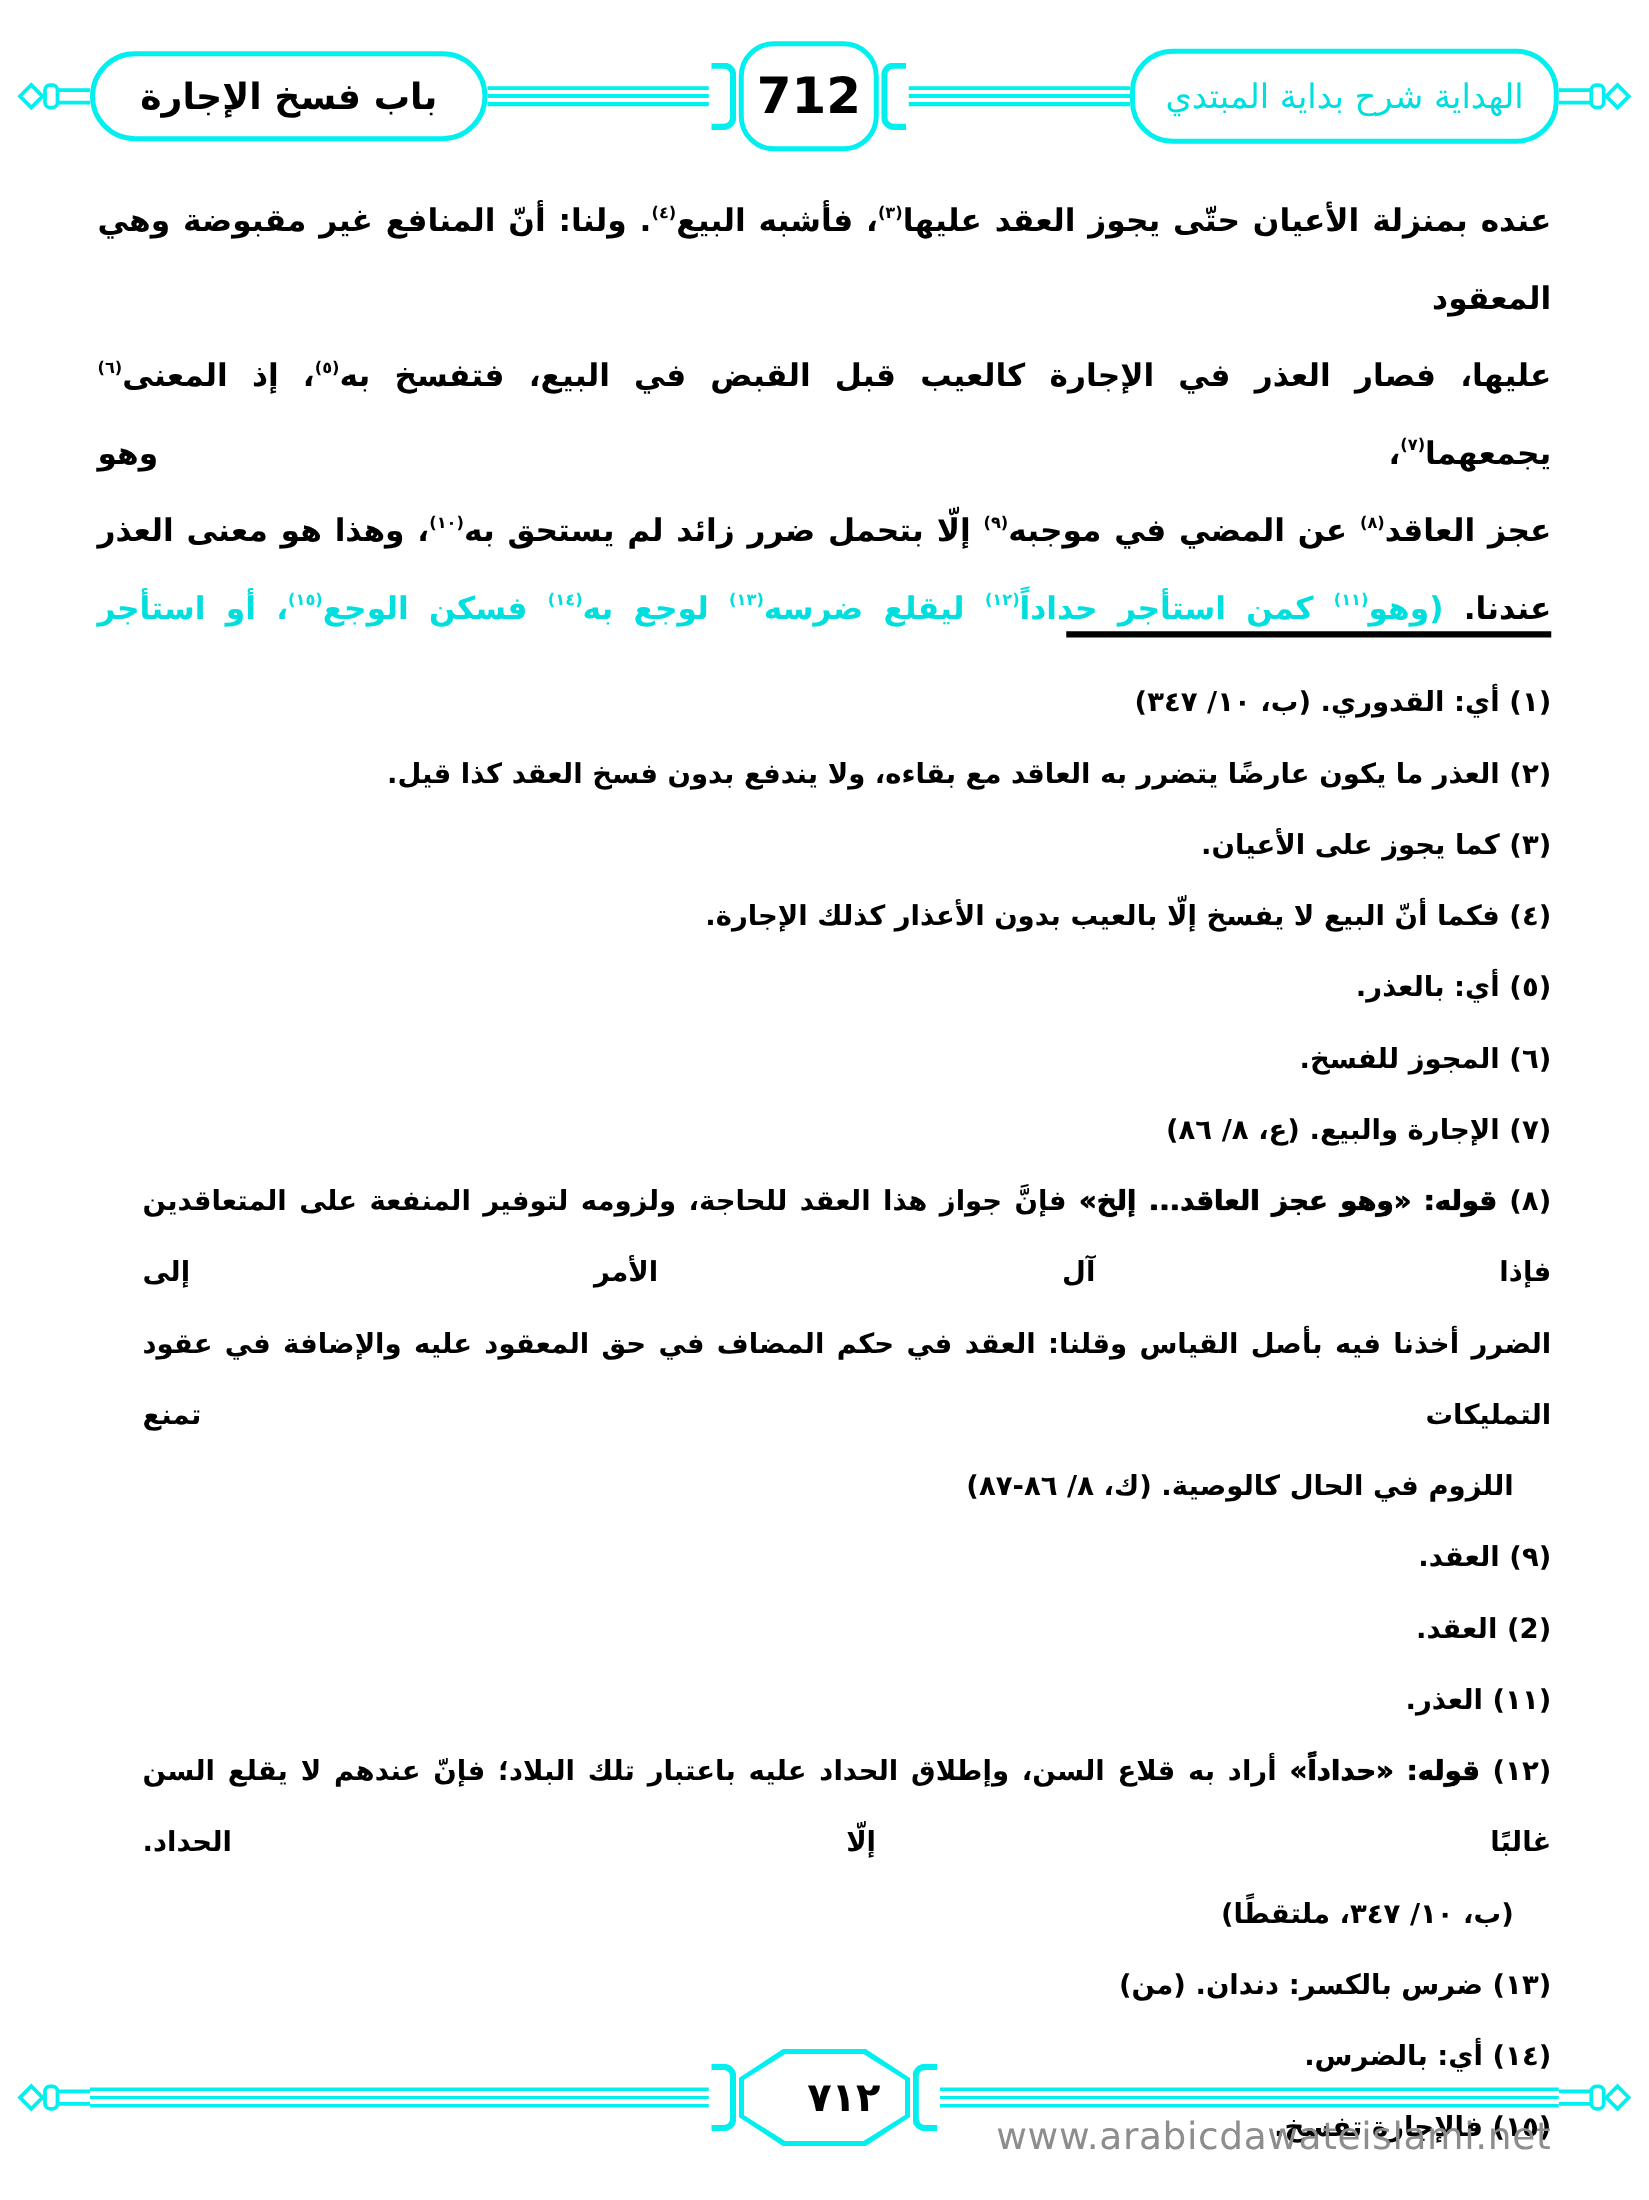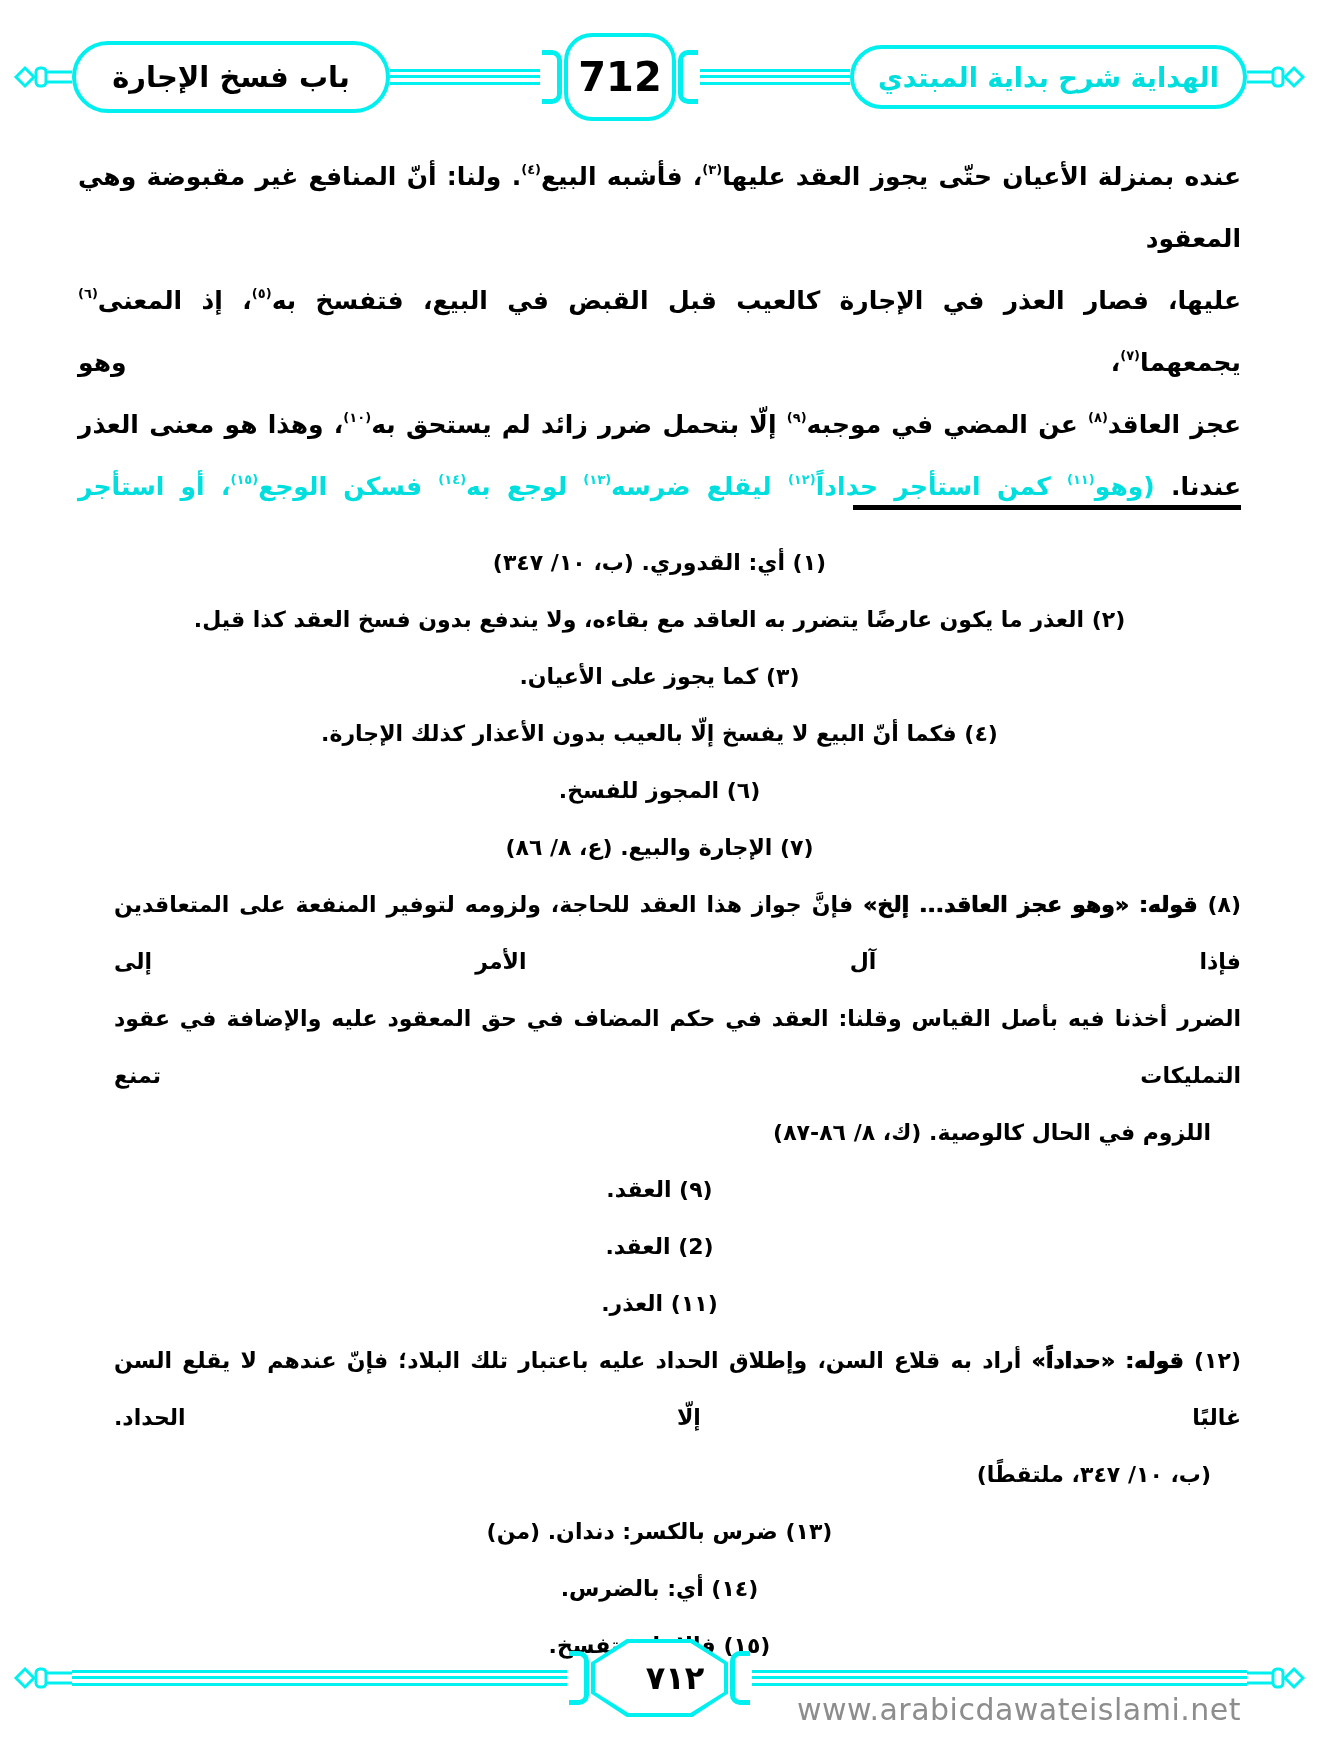--- a/index.html
+++ b/index.html
@@ -30,22 +30,22 @@
   .finial{color:var(--decor);flex:0 0 auto;}
   .finial.flip{transform:scaleX(-1);}
   .badge{
     flex:0 0 auto;display:flex;align-items:center;justify-content:center;
     border:4px solid var(--decor);background:#fff;box-sizing:border-box;
   }
   .badge-pill{min-width:318px;height:72px;border-radius:36px;
     font-size:29px;font-weight:700;color:var(--ink);padding:0 30px;align-items:center;}
   .badge-num{width:112px;height:88px;border-radius:28px;
     font-size:40px;font-weight:700;color:var(--ink);}
-  .badge-title{height:64px;border-radius:34px;padding:0 24px;
-    font-size:27px;font-weight:700;color:var(--accent);white-space:nowrap;}
+  .badge-title{height:76px;border-radius:34px;padding:0 24px;
+    font-size:27px;font-weight:400;color:var(--accent);white-space:nowrap;}
   .bracket{
     flex:0 0 auto;width:20px;height:54px;box-sizing:border-box;
     border:5px solid var(--decor);margin:0 2px;
   }
   .bracket.open-left{border-left:none;border-top-right-radius:10px;border-bottom-right-radius:10px;}
   .bracket.open-right{border-right:none;border-top-left-radius:10px;border-bottom-left-radius:10px;}
   .octagon{
     flex:0 0 auto;position:relative;width:106px;height:78px;
     background:var(--decor);
     clip-path:polygon(26% 0,74% 0,100% 30%,100% 70%,74% 100%,26% 100%,0 70%,0 30%);
@@ -67,21 +67,21 @@
   .accent{color:var(--accent);}
   .ink{color:var(--ink);}
   
   .fn-sep{
     position:absolute;top:505px;right:78px;width:388px;height:5px;background:#000;
   }
   .footnotes{position:absolute;top:534px;left:78px;right:78px;direction:rtl;}
   .fn-line{
     font-size:22px;font-weight:700;line-height:57px;color:var(--ink);
   }
-  .fn-line.right{text-align:center;}
+  .fn-line.right{text-align:right;}
   .fn-line.justify{text-align:justify;text-align-last:justify;margin-left:36px;}
   .fn-line.indent{text-align:right;padding-right:30px;}
   .bold-lemma{text-shadow:0 0 0.9px currentColor,0.5px 0 0 currentColor;}
   
   .watermark{
     position:absolute;top:1692px;right:78px;
     font-size:30px;color:var(--wm);letter-spacing:0.5px;direction:ltr;
   }
 </style>
 </head>
@@ -122,20 +122,21 @@
       <div class="body-line" dir="rtl" lang="ar"><span class="ink">عندنا. </span><span class="accent">(وهو</span><sup class="accent">(١١)</sup><span class="accent"> كمن استأجر حداداً</span><sup class="accent">(١٢)</sup><span class="accent"> ليقلع ضرسه</span><sup class="accent">(١٣)</sup><span class="accent"> لوجع به</span><sup class="accent">(١٤)</sup><span class="accent"> فسكن الوجع</span><sup class="accent">(١٥)</sup><span class="accent">، أو استأجر</span></div>
     </div>
 
   <div class="fn-sep"></div>
 
   <div class="footnotes" lang="ar">
       <div class="fn-line right" dir="rtl" lang="ar"><span class="ink">(١) أي: القدوري. (ب، ١٠/ ٣٤٧)</span></div>
       <div class="fn-line right" dir="rtl" lang="ar"><span class="ink">(٢) العذر ما يكون عارضًا يتضرر به العاقد مع بقاءه، ولا يندفع بدون فسخ العقد كذا قيل.</span></div>
       <div class="fn-line right" dir="rtl" lang="ar"><span class="ink">(٣) كما يجوز على الأعيان.</span></div>
       <div class="fn-line right" dir="rtl" lang="ar"><span class="ink">(٤) فكما أنّ البيع لا يفسخ إلّا بالعيب بدون الأعذار كذلك الإجارة.</span></div>
+      <div class="fn-line right" dir="rtl" lang="ar"><span class="ink">(٥) أي: بالعذر.</span></div>
       <div class="fn-line right" dir="rtl" lang="ar"><span class="ink">(٦) المجوز للفسخ.</span></div>
       <div class="fn-line right" dir="rtl" lang="ar"><span class="ink">(٧) الإجارة والبيع. (ع، ٨/ ٨٦)</span></div>
       <div class="fn-line justify" dir="rtl" lang="ar"><span class="ink">(٨) </span><span class="ink bold-lemma">قوله: «وهو عجز العاقد... إلخ»</span><span class="ink"> فإنَّ جواز هذا العقد للحاجة، ولزومه لتوفير المنفعة على المتعاقدين فإذا آل الأمر إلى</span></div>
       <div class="fn-line justify" dir="rtl" lang="ar"><span class="ink">الضرر أخذنا فيه بأصل القياس وقلنا: العقد في حكم المضاف في حق المعقود عليه والإضافة في عقود التمليكات تمنع</span></div>
       <div class="fn-line indent" dir="rtl" lang="ar"><span class="ink">اللزوم في الحال كالوصية. (ك، ٨/ ٨٦-٨٧)</span></div>
       <div class="fn-line right" dir="rtl" lang="ar"><span class="ink">(٩) العقد.</span></div>
       <div class="fn-line right" dir="rtl" lang="ar"><span class="ink">(2) العقد.</span></div>
       <div class="fn-line right" dir="rtl" lang="ar"><span class="ink">(١١) العذر.</span></div>
       <div class="fn-line justify" dir="rtl" lang="ar"><span class="ink">(١٢) </span><span class="ink bold-lemma">قوله: «حداداً»</span><span class="ink"> أراد به قلاع السن، وإطلاق الحداد عليه باعتبار تلك البلاد؛ فإنّ عندهم لا يقلع السن غالبًا إلّا الحداد.</span></div>
       <div class="fn-line indent" dir="rtl" lang="ar"><span class="ink">(ب، ١٠/ ٣٤٧، ملتقطًا)</span></div>

